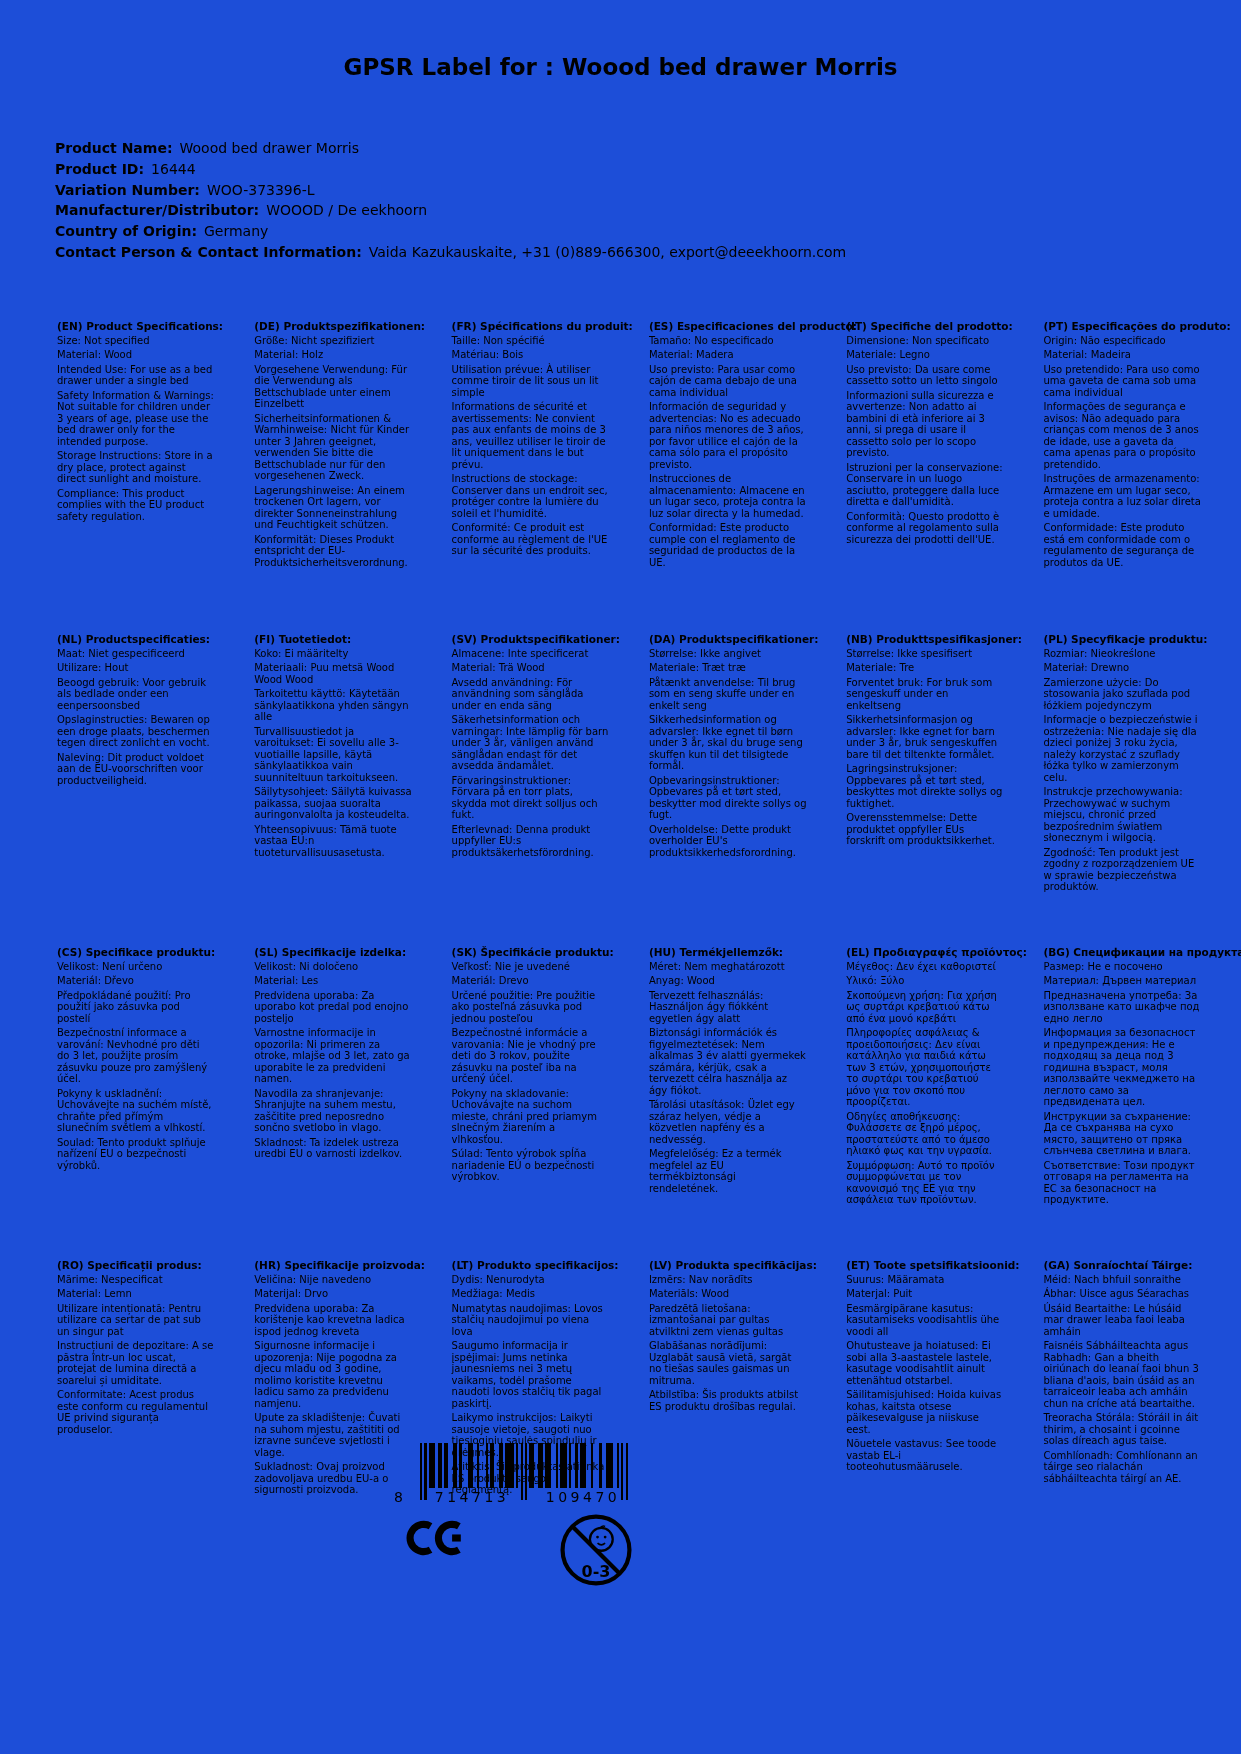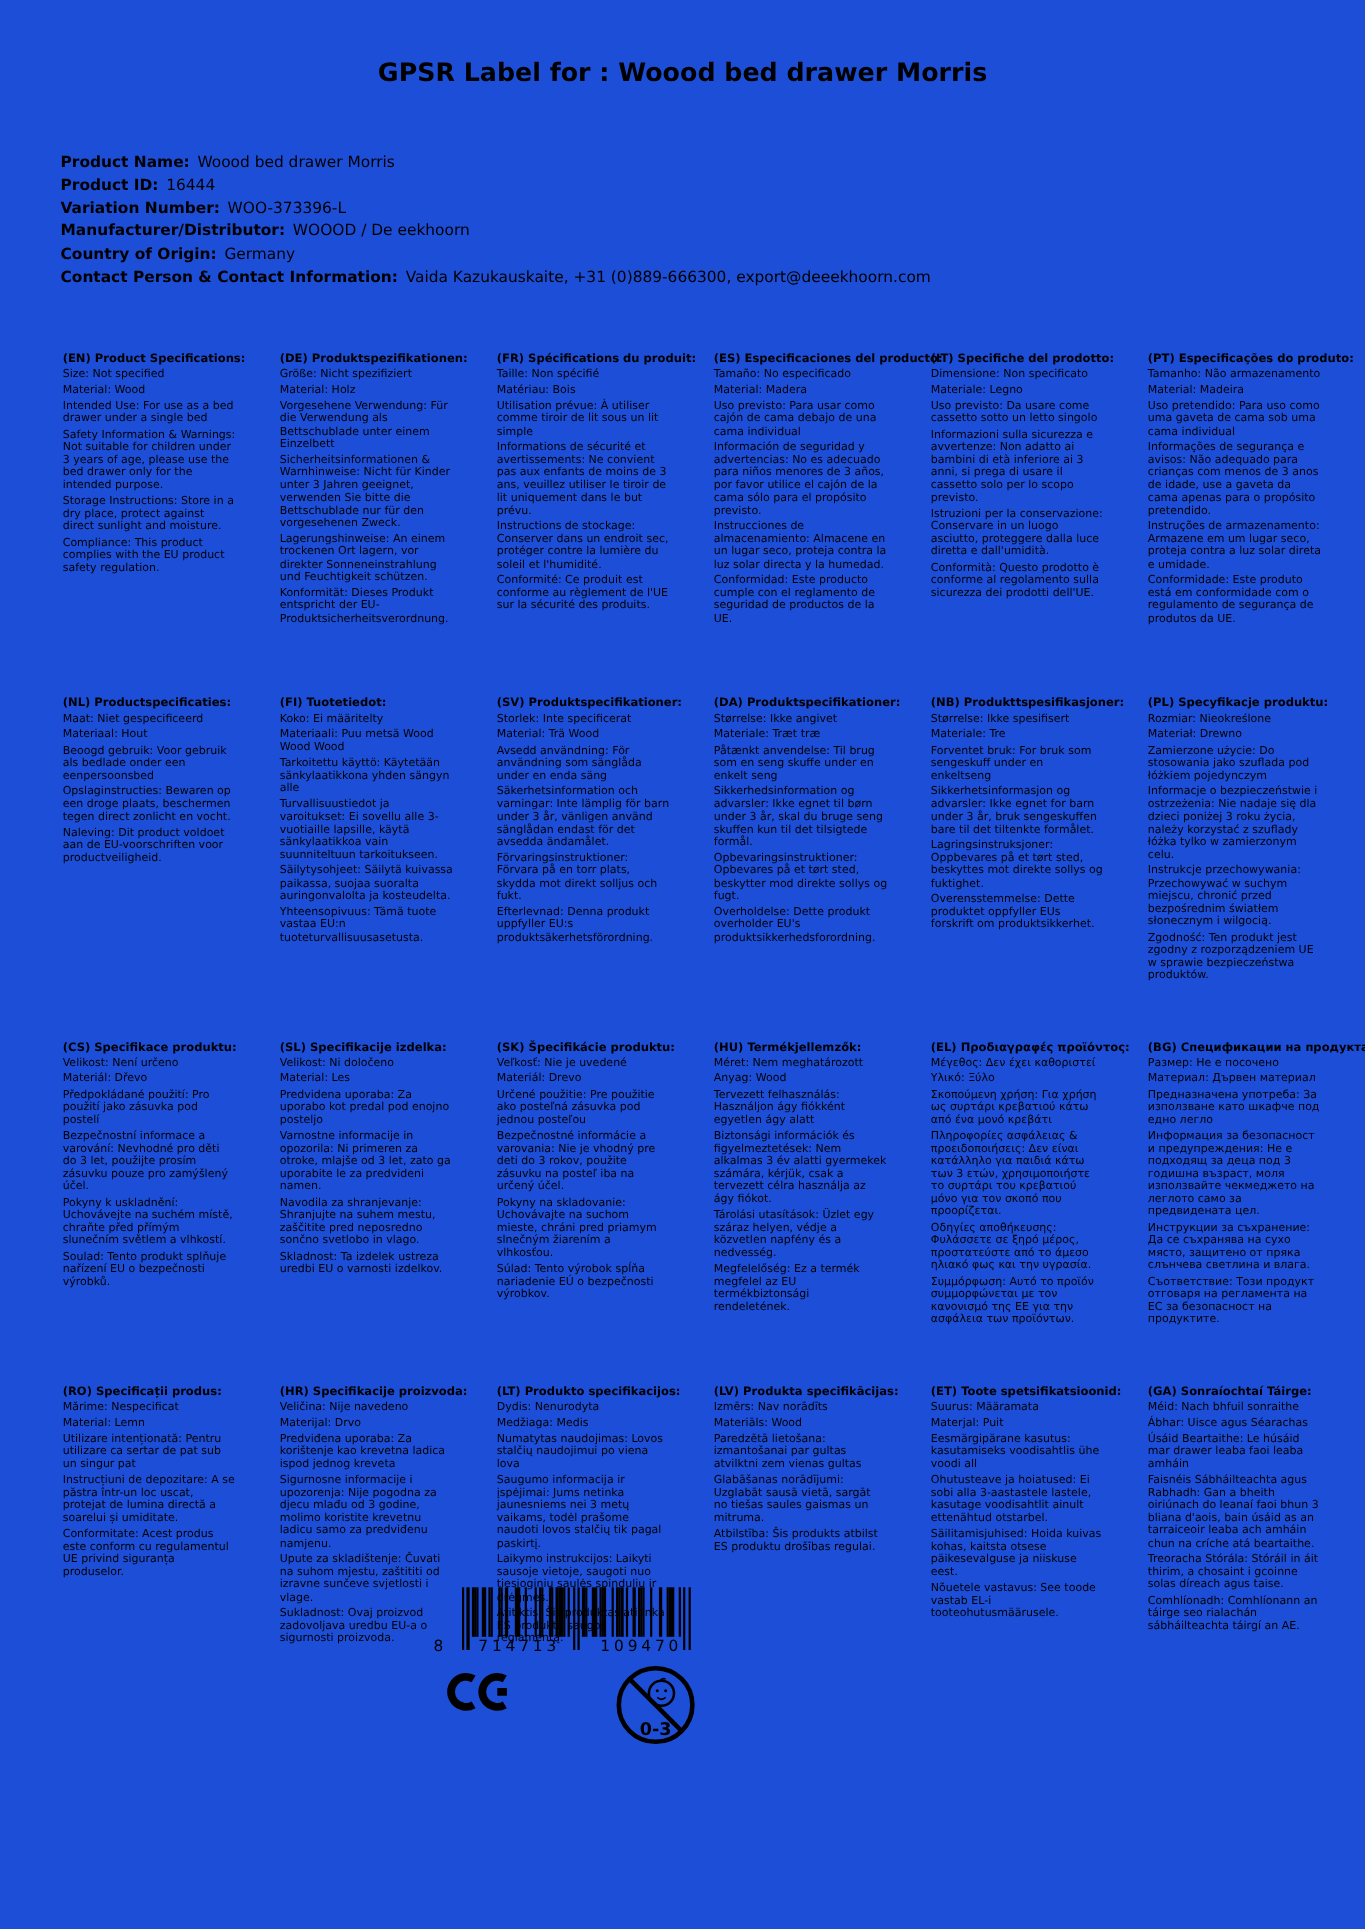--- a/index.html
+++ b/index.html
@@ -95,47 +95,47 @@
         <div class="block-header">(IT) Specifiche del prodotto:</div>
         <p class="para">Dimensione: Non specificato</p>
         <p class="para">Materiale: Legno</p>
         <p class="para">Uso previsto: Da usare come cassetto sotto un letto singolo</p>
         <p class="para">Informazioni sulla sicurezza e avvertenze: Non adatto ai bambini di età inferiore ai 3 anni, si prega di usare il cassetto solo per lo scopo previsto.</p>
         <p class="para">Istruzioni per la conservazione: Conservare in un luogo asciutto, proteggere dalla luce diretta e dall'umidità.</p>
         <p class="para">Conformità: Questo prodotto è conforme al regolamento sulla sicurezza dei prodotti dell'UE.</p>
       </div>
       <div class="block">
         <div class="block-header">(PT) Especificações do produto:</div>
-        <p class="para">Tamanho: Não armazenamento</p>
+        <p class="para">Origin: Não especificado</p>
         <p class="para">Material: Madeira</p>
         <p class="para">Uso pretendido: Para uso como uma gaveta de cama sob uma cama individual</p>
         <p class="para">Informações de segurança e avisos: Não adequado para crianças com menos de 3 anos de idade, use a gaveta da cama apenas para o propósito pretendido.</p>
         <p class="para">Instruções de armazenamento: Armazene em um lugar seco, proteja contra a luz solar direta e umidade.</p>
         <p class="para">Conformidade: Este produto está em conformidade com o regulamento de segurança de produtos da UE.</p>
       </div>
       <div class="block">
         <div class="block-header">(NL) Productspecificaties:</div>
         <p class="para">Maat: Niet gespecificeerd</p>
-        <p class="para">Materiaal: Hout</p>
+        <p class="para">Utilizare: Hout</p>
         <p class="para">Beoogd gebruik: Voor gebruik als bedlade onder een eenpersoonsbed</p>
         <p class="para">Opslaginstructies: Bewaren op een droge plaats, beschermen tegen direct zonlicht en vocht.</p>
         <p class="para">Naleving: Dit product voldoet aan de EU-voorschriften voor productveiligheid.</p>
       </div>
       <div class="block">
         <div class="block-header">(FI) Tuotetiedot:</div>
         <p class="para">Koko: Ei määritelty</p>
         <p class="para">Materiaali: Puu metsä Wood Wood Wood</p>
         <p class="para">Tarkoitettu käyttö: Käytetään sänkylaatikkona yhden sängyn alle</p>
         <p class="para">Turvallisuustiedot ja varoitukset: Ei sovellu alle 3-vuotiaille lapsille, käytä sänkylaatikkoa vain suunniteltuun tarkoitukseen.</p>
         <p class="para">Säilytysohjeet: Säilytä kuivassa paikassa, suojaa suoralta auringonvalolta ja kosteudelta.</p>
         <p class="para">Yhteensopivuus: Tämä tuote vastaa EU:n tuoteturvallisuusasetusta.</p>
       </div>
       <div class="block">
         <div class="block-header">(SV) Produktspecifikationer:</div>
-        <p class="para">Storlek: Inte specificerat</p>
+        <p class="para">Almacene: Inte specificerat</p>
         <p class="para">Material: Trä Wood</p>
         <p class="para">Avsedd användning: För användning som sänglåda under en enda säng</p>
         <p class="para">Säkerhetsinformation och varningar: Inte lämplig för barn under 3 år, vänligen använd sänglådan endast för det avsedda ändamålet.</p>
         <p class="para">Förvaringsinstruktioner: Förvara på en torr plats, skydda mot direkt solljus och fukt.</p>
         <p class="para">Efterlevnad: Denna produkt uppfyller EU:s produktsäkerhetsförordning.</p>
       </div>
       <div class="block">
         <div class="block-header">(DA) Produktspecifikationer:</div>
         <p class="para">Størrelse: Ikke angivet</p>
         <p class="para">Materiale: Træt træ</p>

